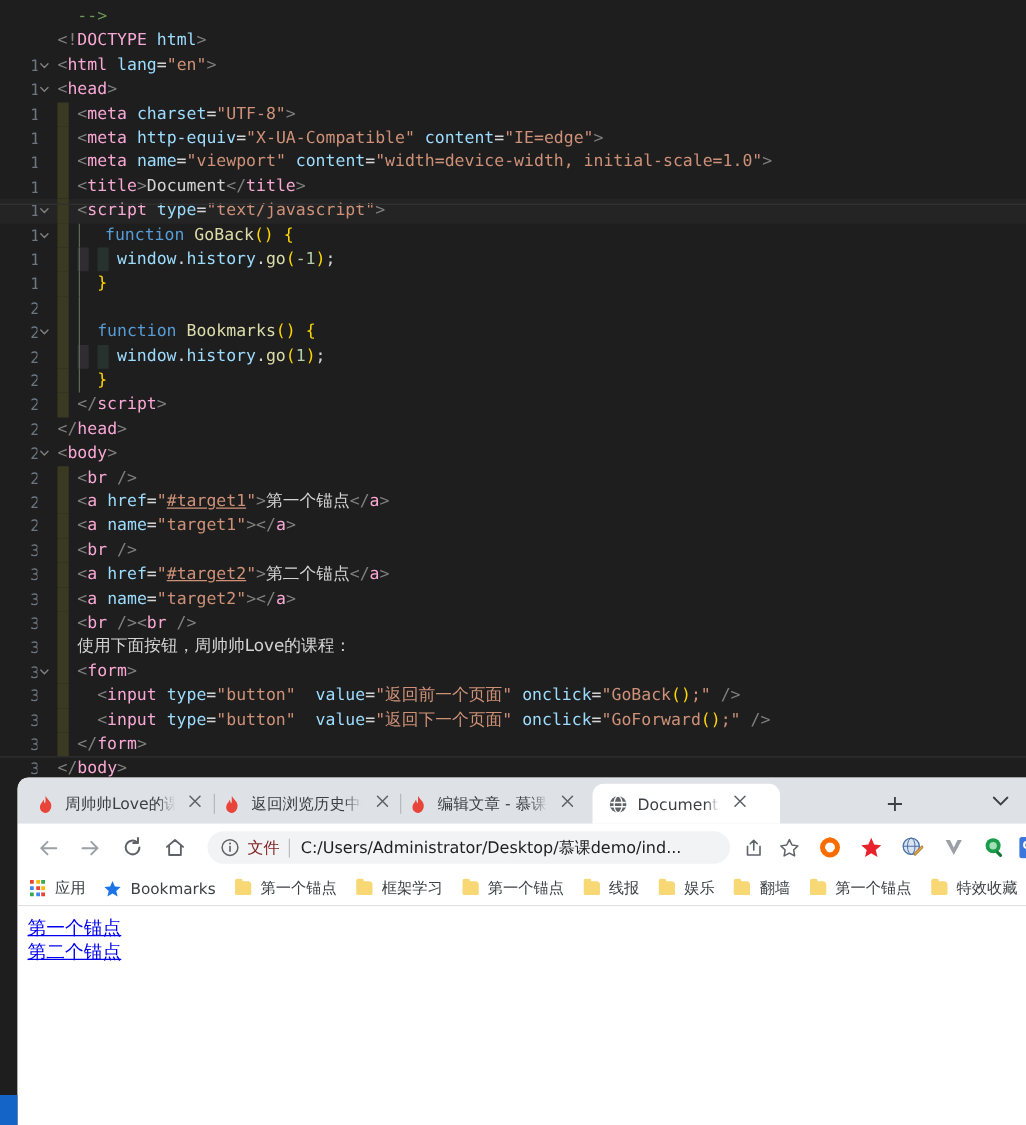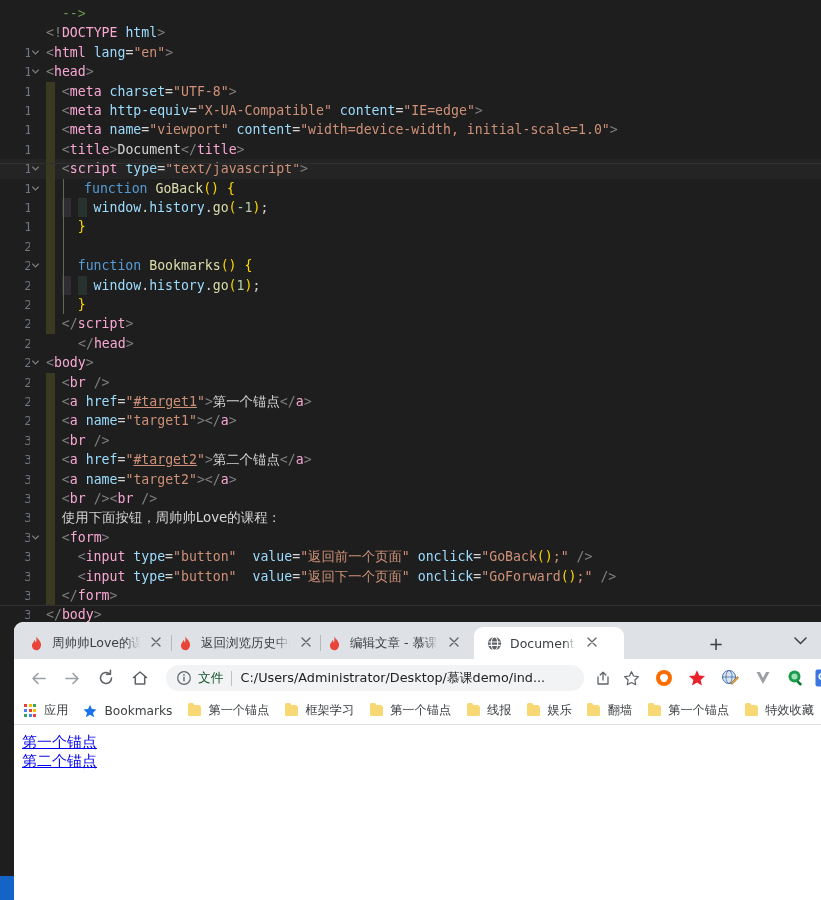--- a/index.html
+++ b/index.html
@@ -101,21 +101,21 @@
   .navbtn { width:28px; height:28px; margin-left:6px; display:flex; align-items:center;
             justify-content:center; color:#5f6368; cursor:pointer; }
   .navbtn.first { margin-left:10px; }
   .omnibox {
     position:absolute; left:152px; top:6px; height:26px; width:418px;
     background:#f1f3f4; border-radius:13px; display:flex; align-items:center;
     padding-left:10px;
     font-family:"DejaVu Sans","Liberation Sans",sans-serif; font-size:12.8px; color:#202124;
   }
   .omnibox .infoi { width:16px; height:16px; margin-right:6px; flex:0 0 16px; }
-  .omnibox .scheme { color:#14532d; margin-right:7px; }
+  .omnibox .scheme { color:#7f1d1d; margin-right:7px; }
   .omnibox .vdiv { width:1px; height:15px; background:#bdc1c6; margin-right:9px; }
   .tbicon { position:absolute; top:8px; width:22px; height:22px; display:flex;
             align-items:center; justify-content:center; cursor:pointer; }
 
   .bookmarks { position:relative; height:28px; background:#fff; display:flex;
                align-items:center; border-bottom:1px solid #e0e0e0;
                font-family:"DejaVu Sans","Liberation Sans",sans-serif;
                font-size:12.2px; color:#3c4043; }
   .bm { display:flex; align-items:center; height:22px; padding:0 6px; margin-left:2px;
         border-radius:4px; cursor:pointer; white-space:nowrap; }
@@ -164,21 +164,21 @@
         </svg></div><div class="codetext" style="left: 84px;"><span class="t-kw">function</span><span class="t-txt"> </span><span class="t-fn">GoBack</span><span class="t-par">()</span><span class="t-txt"> </span><span class="t-par">{</span></div></div>
     <div class="code-row" style="top: 198px; position: absolute; left: 0px; right: 0px;"><div class="iguide ig-olive" style="left: 46px;"></div><div class="iguide ig-dark" style="left: 61.86px;"></div><div class="iguide ig-teal" style="left: 77.72px;"></div><div class="ig-line" style="left: 62.86px;"></div><div class="gutter"><span>18</span></div><div class="codetext" style="left: 93.58px;"><span class="t-obj">window</span><span class="t-op">.</span><span class="t-prop">history</span><span class="t-op">.</span><span class="t-fn">go</span><span class="t-par">(</span><span class="t-num">-1</span><span class="t-par">)</span><span class="t-txt">;</span></div></div>
     <div class="code-row" style="top: 217.4px; position: absolute; left: 0px; right: 0px;"><div class="iguide ig-olive" style="left: 46px;"></div><div class="ig-line" style="left: 62.86px;"></div><div class="gutter"><span>19</span></div><div class="codetext" style="left: 77.72px;"><span class="t-par">}</span></div></div>
     <div class="code-row" style="top: 236.8px; position: absolute; left: 0px; right: 0px;"><div class="iguide ig-olive" style="left: 46px;"></div><div class="ig-line" style="left: 62.86px;"></div><div class="gutter"><span>20</span></div><div class="codetext" style="left: 77.72px;"></div></div>
     <div class="code-row" style="top: 256.2px; position: absolute; left: 0px; right: 0px;"><div class="iguide ig-olive" style="left: 46px;"></div><div class="ig-line" style="left: 62.86px;"></div><div class="gutter"><span>21</span></div><div class="fold"><svg width="9" height="19" viewBox="0 0 9 19">
           <path d="M1.6 8 L4.5 11 L7.4 8" stroke="#808080" stroke-width="1.1" fill="none" stroke-linecap="round"></path>
         </svg></div><div class="codetext" style="left: 77.72px;"><span class="t-kw">function</span><span class="t-txt"> </span><span class="t-fn">Bookmarks</span><span class="t-par">()</span><span class="t-txt"> </span><span class="t-par">{</span></div></div>
     <div class="code-row" style="top: 275.6px; position: absolute; left: 0px; right: 0px;"><div class="iguide ig-olive" style="left: 46px;"></div><div class="iguide ig-dark" style="left: 61.86px;"></div><div class="iguide ig-teal" style="left: 77.72px;"></div><div class="ig-line" style="left: 62.86px;"></div><div class="gutter"><span>22</span></div><div class="codetext" style="left: 93.58px;"><span class="t-obj">window</span><span class="t-op">.</span><span class="t-prop">history</span><span class="t-op">.</span><span class="t-fn">go</span><span class="t-par">(</span><span class="t-num">1</span><span class="t-par">)</span><span class="t-txt">;</span></div></div>
     <div class="code-row" style="top: 295px; position: absolute; left: 0px; right: 0px;"><div class="iguide ig-olive" style="left: 46px;"></div><div class="ig-line" style="left: 62.86px;"></div><div class="gutter"><span>23</span></div><div class="codetext" style="left: 77.72px;"><span class="t-par">}</span></div></div>
     <div class="code-row" style="top: 314.4px; position: absolute; left: 0px; right: 0px;"><div class="iguide ig-olive" style="left: 46px;"></div><div class="gutter"><span>24</span></div><div class="codetext" style="left: 61.86px;"><span class="t-brk">&lt;/</span><span class="t-tag">script</span><span class="t-brk">&gt;</span></div></div>
-    <div class="code-row" style="top: 333.8px; position: absolute; left: 0px; right: 0px;"><div class="gutter"><span>25</span></div><div class="codetext" style="left: 46px; margin-left: 32px;"><span class="t-brk">&lt;/</span><span class="t-tag">head</span><span class="t-brk">&gt;</span></div></div>
+    <div class="code-row" style="top: 333.8px; position: absolute; left: 0px; right: 0px;"><div class="gutter"><span>25</span></div><div class="codetext" style="left: 46px;"><span class="t-brk">&lt;/</span><span class="t-tag">head</span><span class="t-brk">&gt;</span></div></div>
     <div class="code-row" style="top: 353.2px; position: absolute; left: 0px; right: 0px;"><div class="gutter"><span>26</span></div><div class="fold"><svg width="9" height="19" viewBox="0 0 9 19">
           <path d="M1.6 8 L4.5 11 L7.4 8" stroke="#808080" stroke-width="1.1" fill="none" stroke-linecap="round"></path>
         </svg></div><div class="codetext" style="left: 46px;"><span class="t-brk">&lt;</span><span class="t-tag">body</span><span class="t-brk">&gt;</span></div></div>
     <div class="code-row" style="top: 372.6px; position: absolute; left: 0px; right: 0px;"><div class="iguide ig-olive" style="left: 46px;"></div><div class="gutter"><span>27</span></div><div class="codetext" style="left: 61.86px;"><span class="t-brk">&lt;</span><span class="t-tag">br</span><span class="t-brk"> /&gt;</span></div></div>
     <div class="code-row" style="top: 392px; position: absolute; left: 0px; right: 0px;"><div class="iguide ig-olive" style="left: 46px;"></div><div class="gutter"><span>28</span></div><div class="codetext" style="left: 61.86px;"><span class="t-brk">&lt;</span><span class="t-tag">a</span><span class="t-txt"> </span><span class="t-attr">href</span><span class="t-op">=</span><span class="t-str">"</span><span class="t-str ul-link">#target1</span><span class="t-str">"</span><span class="t-brk">&gt;</span><span class="t-txt cjk">第一个锚点</span><span class="t-brk">&lt;/</span><span class="t-tag">a</span><span class="t-brk">&gt;</span></div></div>
     <div class="code-row" style="top: 411.4px; position: absolute; left: 0px; right: 0px;"><div class="iguide ig-olive" style="left: 46px;"></div><div class="gutter"><span>29</span></div><div class="codetext" style="left: 61.86px;"><span class="t-brk">&lt;</span><span class="t-tag">a</span><span class="t-txt"> </span><span class="t-attr">name</span><span class="t-op">=</span><span class="t-str">"target1"</span><span class="t-brk">&gt;</span><span class="t-brk">&lt;/</span><span class="t-tag">a</span><span class="t-brk">&gt;</span></div></div>
     <div class="code-row" style="top: 430.8px; position: absolute; left: 0px; right: 0px;"><div class="iguide ig-olive" style="left: 46px;"></div><div class="gutter"><span>30</span></div><div class="codetext" style="left: 61.86px;"><span class="t-brk">&lt;</span><span class="t-tag">br</span><span class="t-brk"> /&gt;</span></div></div>
     <div class="code-row" style="top: 450.2px; position: absolute; left: 0px; right: 0px;"><div class="iguide ig-olive" style="left: 46px;"></div><div class="gutter"><span>31</span></div><div class="codetext" style="left: 61.86px;"><span class="t-brk">&lt;</span><span class="t-tag">a</span><span class="t-txt"> </span><span class="t-attr">href</span><span class="t-op">=</span><span class="t-str">"</span><span class="t-str ul-link">#target2</span><span class="t-str">"</span><span class="t-brk">&gt;</span><span class="t-txt cjk">第二个锚点</span><span class="t-brk">&lt;/</span><span class="t-tag">a</span><span class="t-brk">&gt;</span></div></div>
     <div class="code-row" style="top: 469.6px; position: absolute; left: 0px; right: 0px;"><div class="iguide ig-olive" style="left: 46px;"></div><div class="gutter"><span>32</span></div><div class="codetext" style="left: 61.86px;"><span class="t-brk">&lt;</span><span class="t-tag">a</span><span class="t-txt"> </span><span class="t-attr">name</span><span class="t-op">=</span><span class="t-str">"target2"</span><span class="t-brk">&gt;</span><span class="t-brk">&lt;/</span><span class="t-tag">a</span><span class="t-brk">&gt;</span></div></div>
     <div class="code-row" style="top: 489px; position: absolute; left: 0px; right: 0px;"><div class="iguide ig-olive" style="left: 46px;"></div><div class="gutter"><span>33</span></div><div class="codetext" style="left: 61.86px;"><span class="t-brk">&lt;</span><span class="t-tag">br</span><span class="t-brk"> /&gt;&lt;</span><span class="t-tag">br</span><span class="t-brk"> /&gt;</span></div></div>

